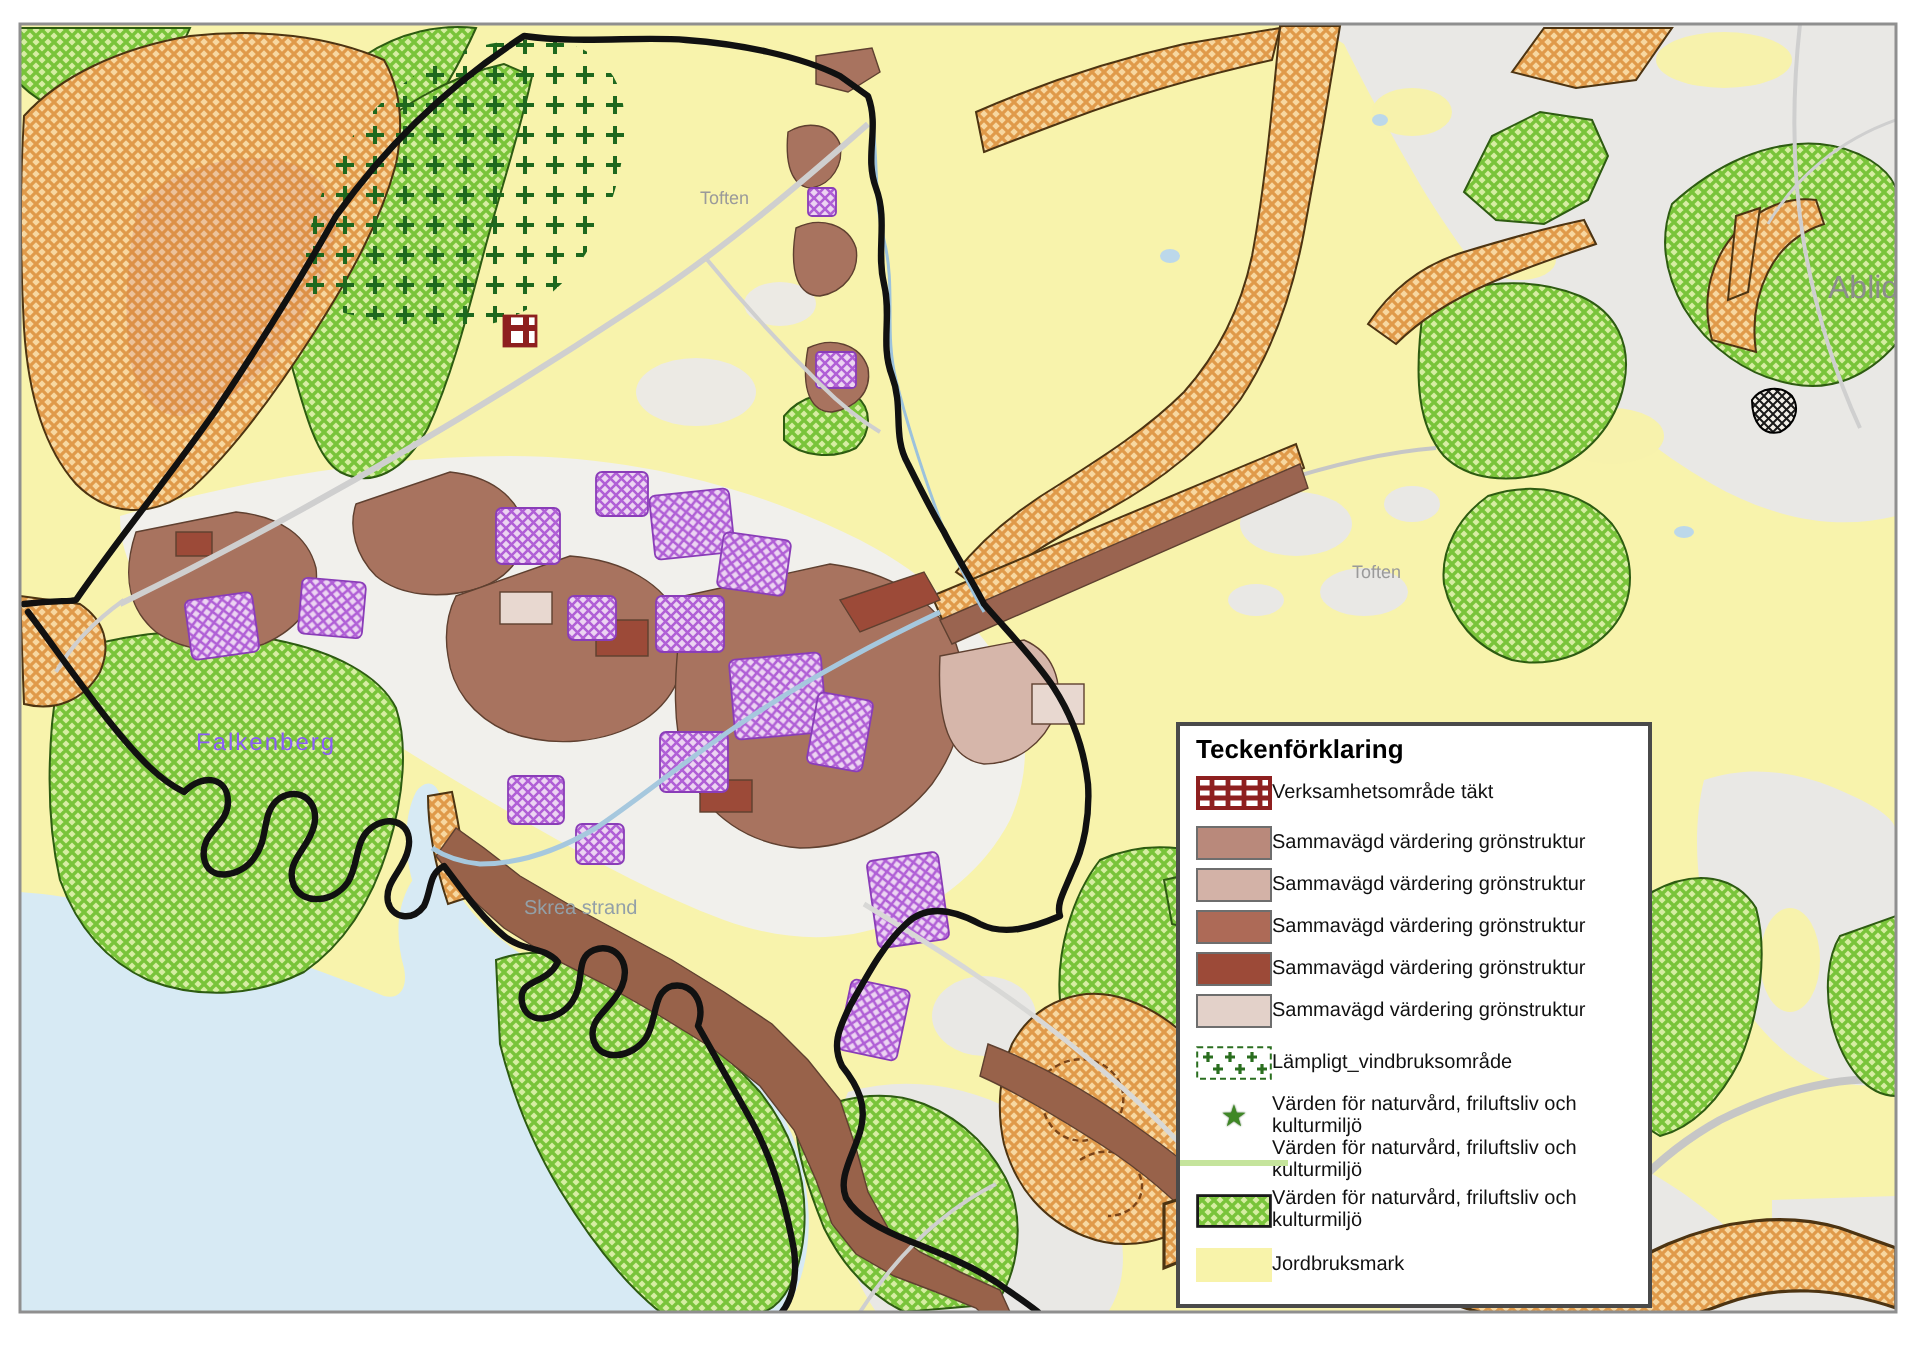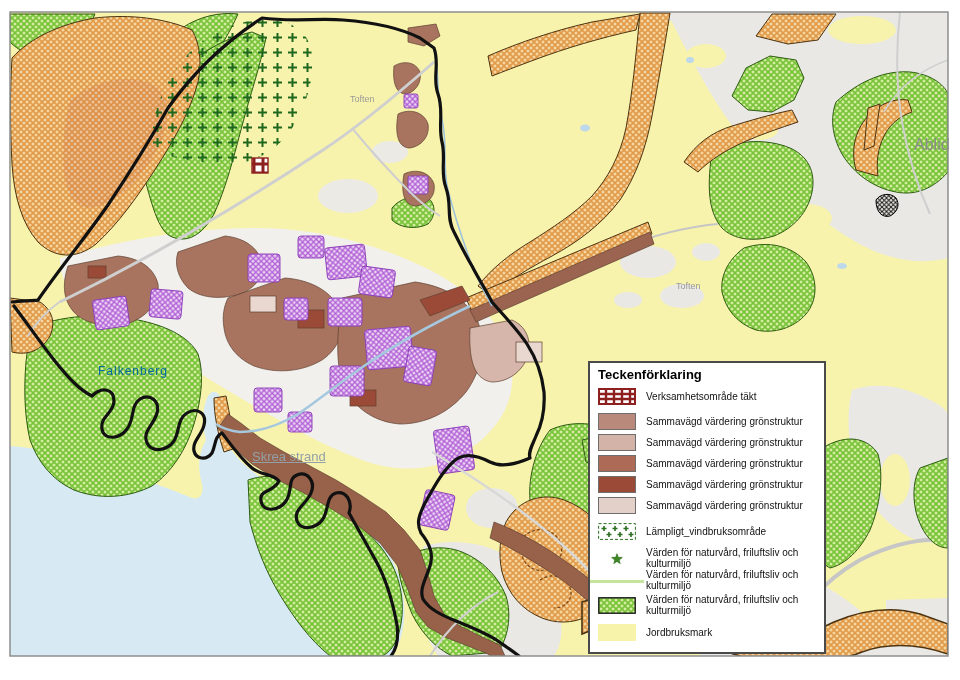--- a/index.html
+++ b/index.html
@@ -1,31 +1,31 @@
 <!DOCTYPE html>
 <html><head>
 <meta charset="utf-8">
 <style>
   html,body{margin:0;padding:0;background:#ffffff;}
   body{font-family:"Liberation Sans", sans-serif;}
   .stage{position:relative;width:960px;height:680px;background:#ffffff;overflow:hidden;}
   .map-svg{position:absolute;left:0;top:0;}
   
   .maplabel{position:absolute;color:#8f8f8f;pointer-events:none;white-space:nowrap;}
-  .lbl-city{left:98px;top:364px;font-size:12px;letter-spacing:1px;color:#0369a1;}
-  .lbl-beach{left:252px;top:449px;font-size:13px;color:#93a0a8;text-decoration:underline;}
+  .lbl-city{left:98px;top:364px;font-size:12px;letter-spacing:1px;color:#8b5cf6;}
+  .lbl-beach{left:262px;top:449px;font-size:10px;color:#93a0a8;}
   .lbl-ablid{left:914px;top:136px;font-size:16px;color:#8c8c8c;}
   .lbl-vinberg{left:350px;top:94px;font-size:9px;color:#9a9a9a;}
   .lbl-toften{left:664px;top:281px;font-size:9px;color:#9a9a9a;margin-left:12px;}
   
   .legend{position:absolute;left:588px;top:361px;width:238px;height:293px;
     background:#ffffff;border:2px solid #4a4a4a;box-sizing:border-box;
     padding:4px 4px 4px 8px;display:flex;flex-direction:column;}
   .legend-title{font-size:13px;font-weight:bold;color:#000;margin:0 0 4px 0;}
-  .lrow{display:flex;align-items:center;gap:10px;margin:2px 0;}
+  .lrow{display:flex;align-items:center;margin:2px 0;}
   .lrow-tight{margin:0;}
   .sw{width:38px;height:17px;flex:0 0 38px;box-sizing:border-box;}
   .sw-solid{border:1px solid #6e6e6e;}
   .sw-svg{flex:0 0 38px;width:38px;height:17px;}
   .sw-empty{background:transparent;display:flex;align-items:center;justify-content:center;}
   .sw-line{background:linear-gradient(#ffffff,#ffffff);position:relative;}
   .sw-line::after{content:"";position:absolute;left:-8px;right:-8px;top:8px;height:3px;background:#c5e49c;}
   .sw-jord{background:#f8f3aa;}
   .ltext{font-size:10px;color:#111;line-height:11px;}
   .star-glyph{color:#3f8726;font-size:15px;line-height:15px;text-shadow:0 0 1px #1d4d10;}

